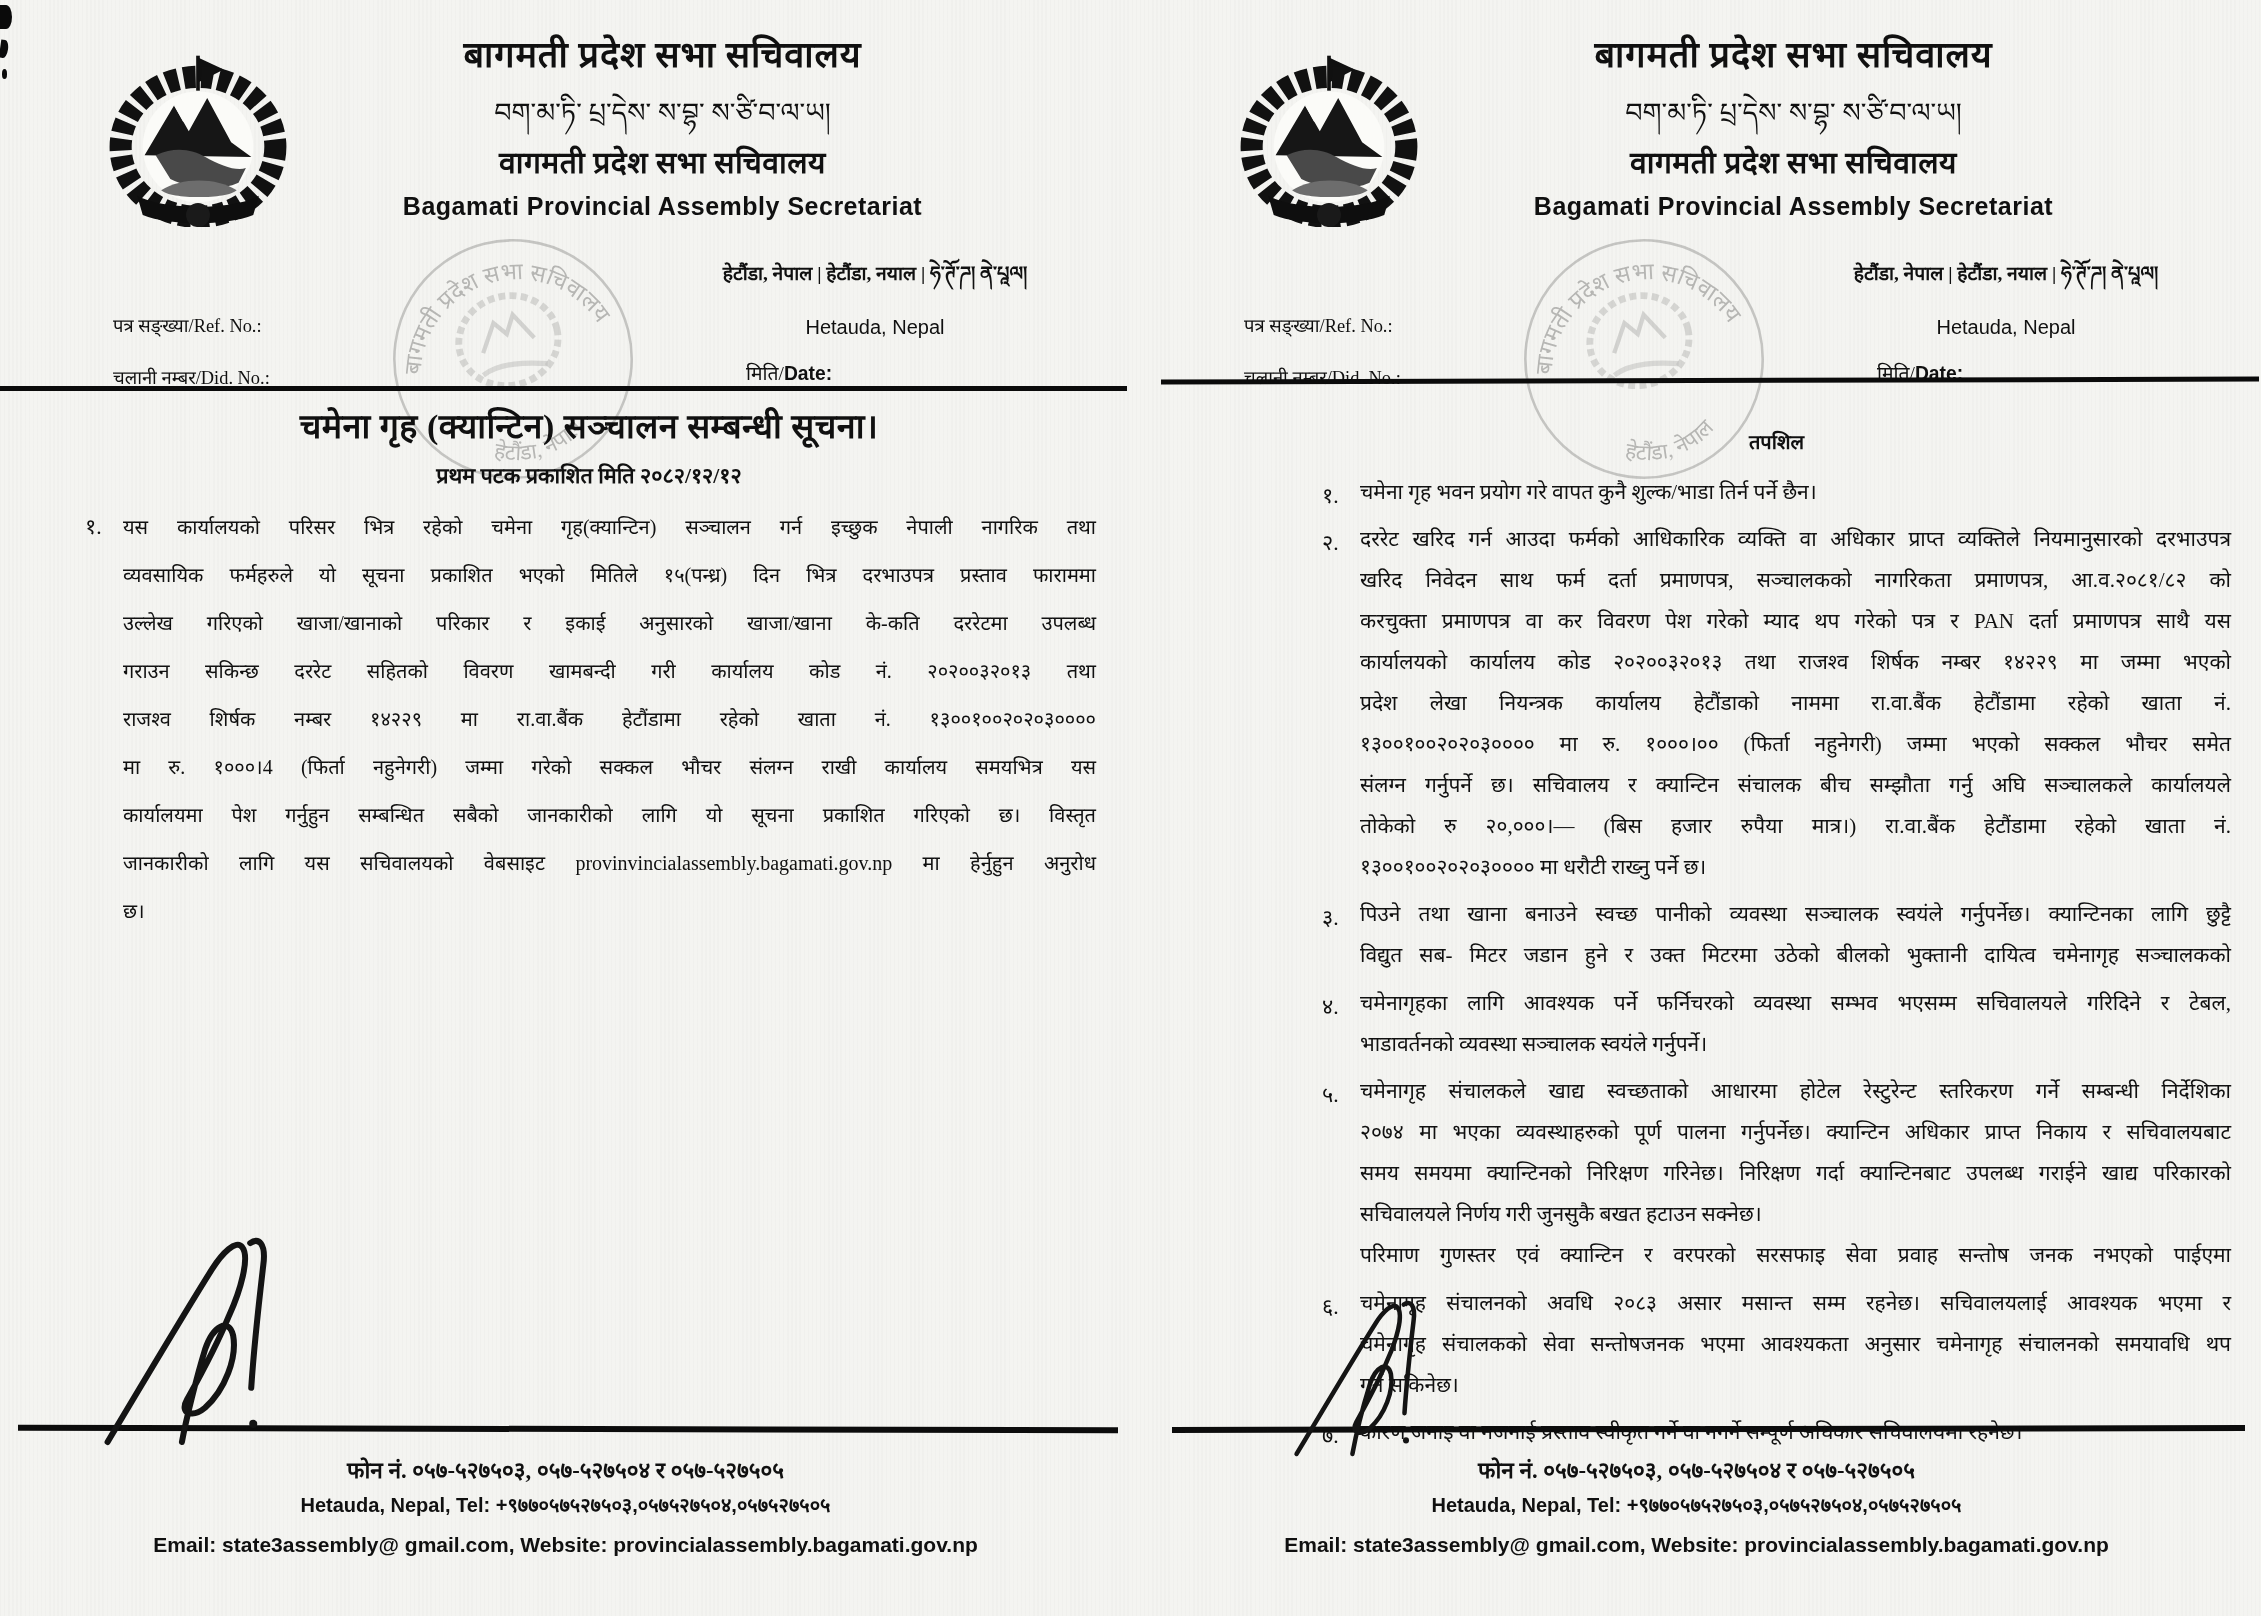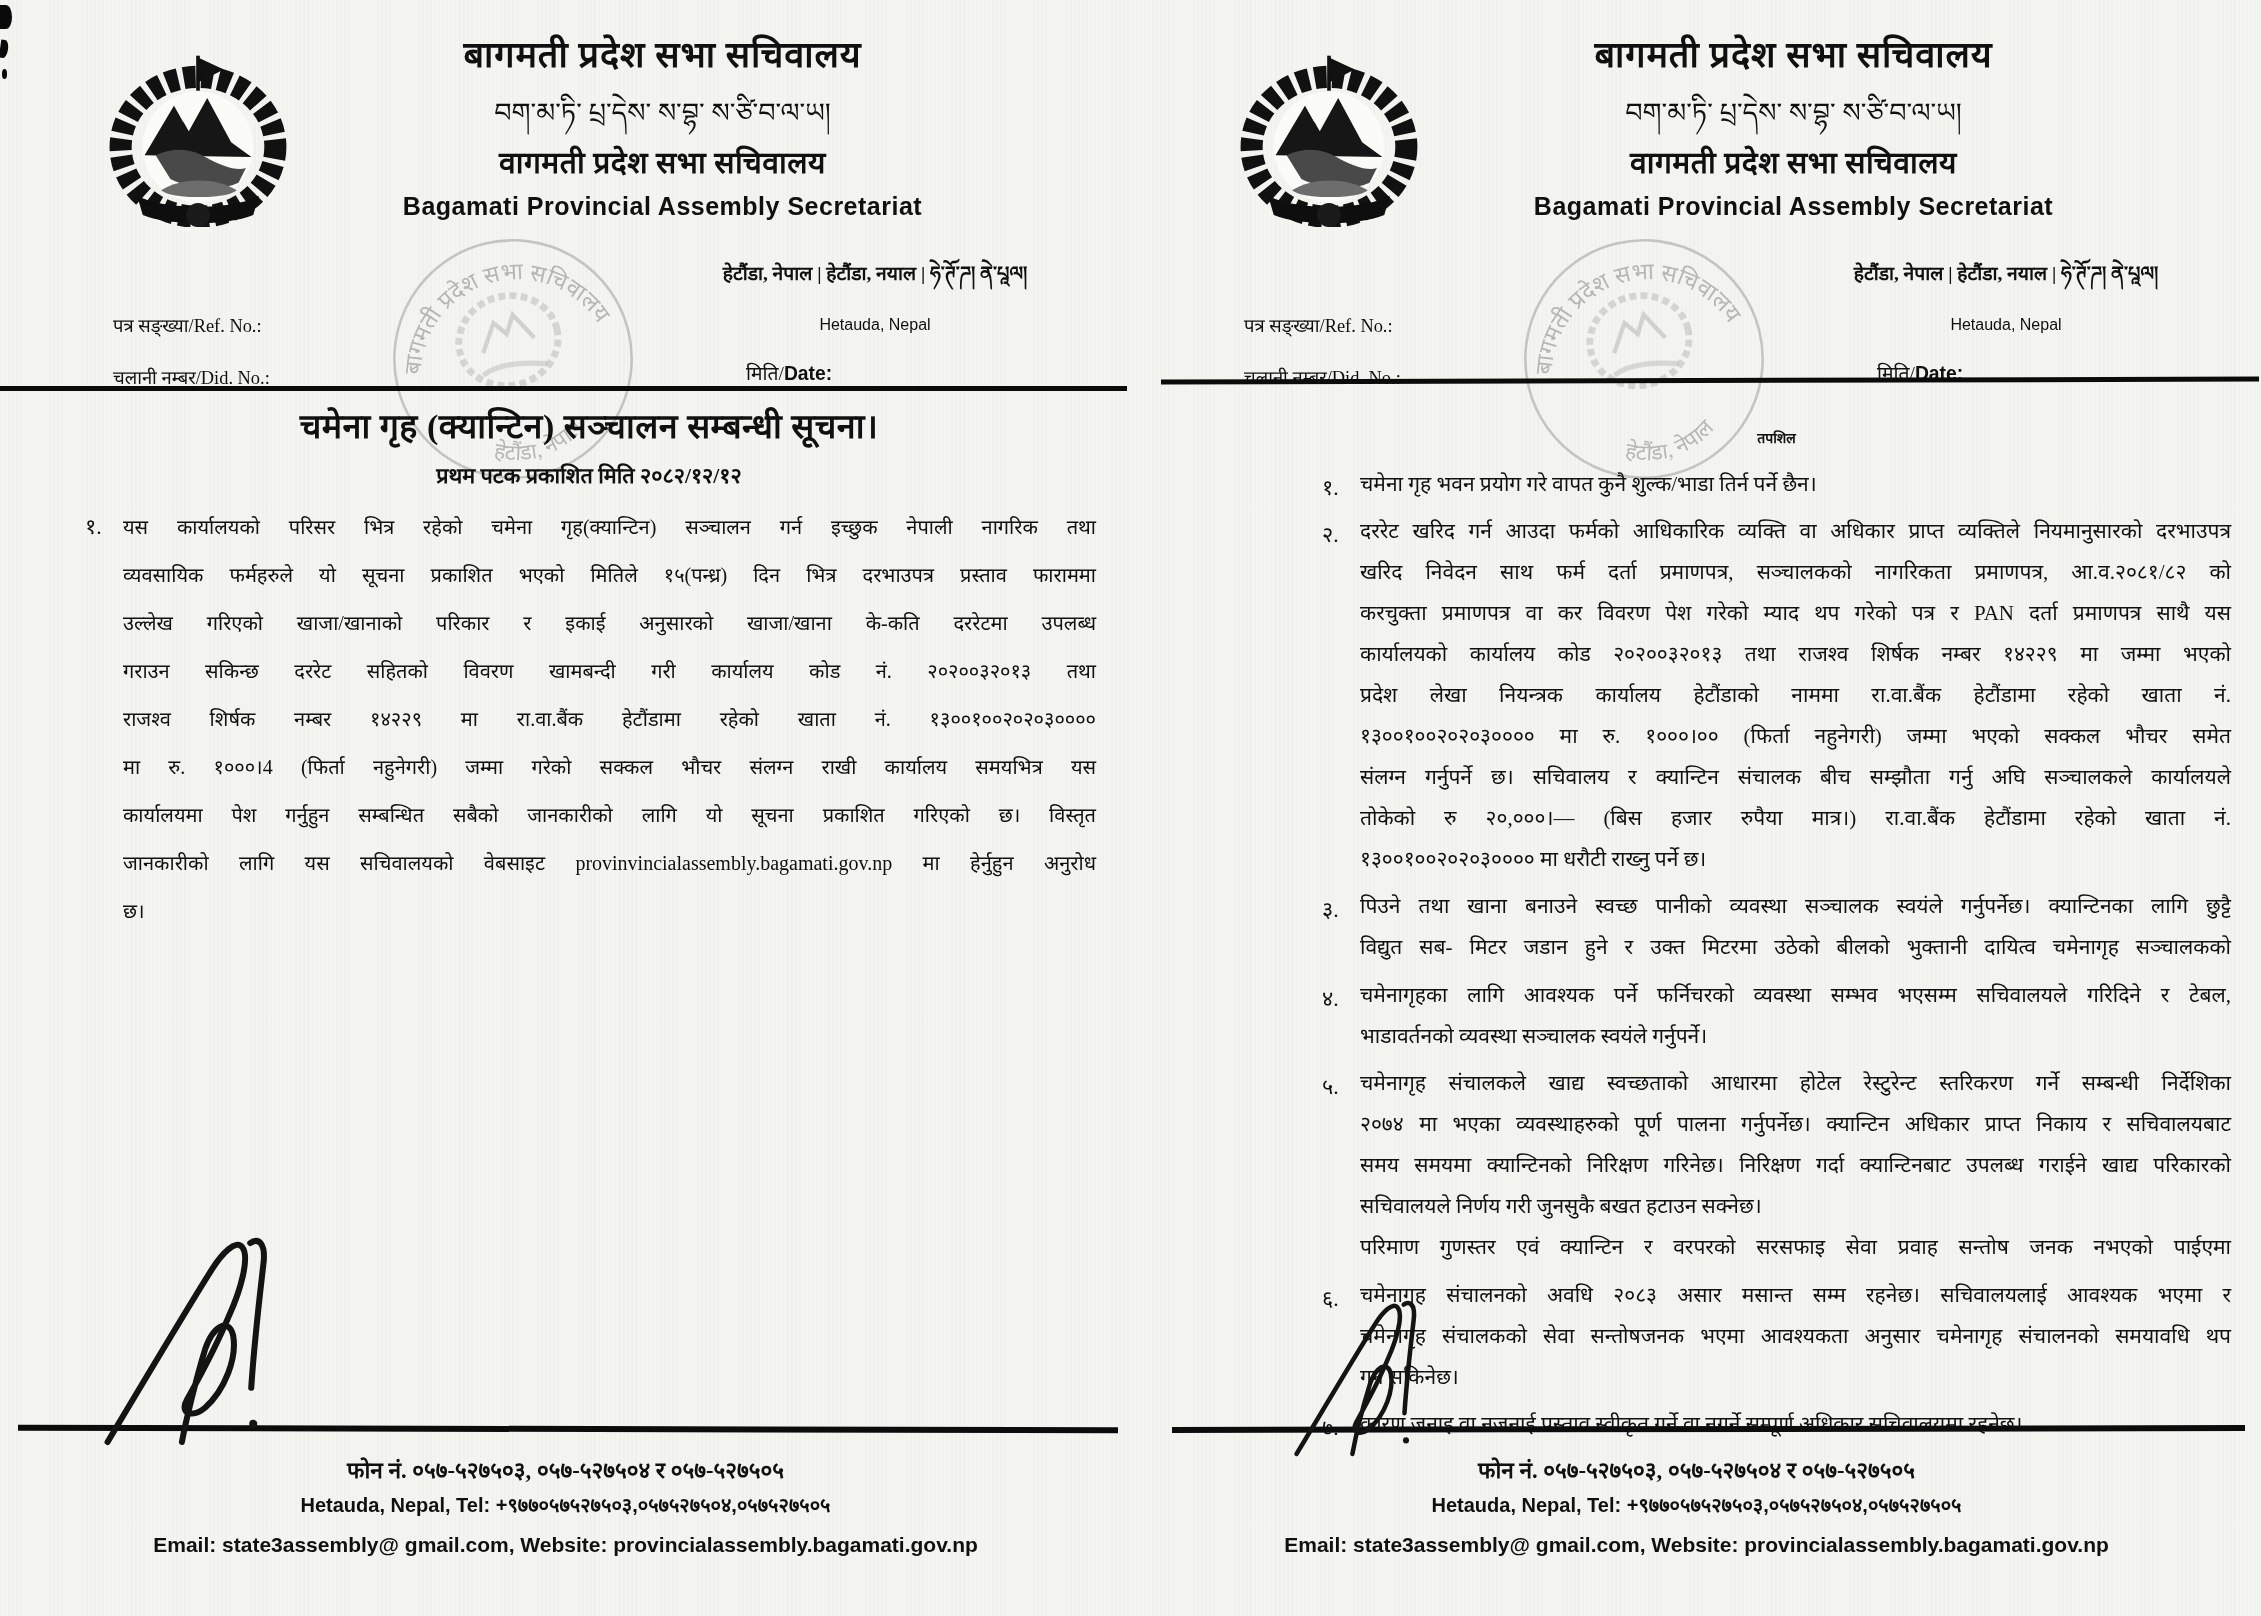--- a/index.html
+++ b/index.html
@@ -18,41 +18,41 @@
 
   
   .emblem { position:absolute; left:92px; top:52px; width:212px; height:175px; }
   .hdr-text { position:absolute; left:239px; top:37px; width:847px; text-align:center; }
   .org-nep { font-size:36px; font-weight:600; letter-spacing:0.9px; line-height:1.0; }
   .org-tib { font-size:27px; font-weight:500; margin-top:27px; line-height:1.0; }
   .org-new { font-size:30px; font-weight:800; margin-top:21px; line-height:1.0; letter-spacing:0.5px; }
   .org-eng { font-family:"Liberation Sans", sans-serif; font-size:25px; font-weight:bold; margin-top:14px; letter-spacing:0.5px; }
   .addr-block { position:absolute; left:645px; top:252px; width:460px; text-align:center; }
   .addr-multi { font-size:19.3px; font-weight:600; }
-  .addr-en { font-family:"Liberation Sans", sans-serif; font-size:16px; margin-top:10px; }
+  .addr-en { font-family:"Liberation Sans", sans-serif; font-size:20px; margin-top:10px; }
   .ref-line  { position:absolute; left:113px; top:312px;  font-size:18.4px; }
   .did-line  { position:absolute; left:113px; top:364px;  font-size:18.4px; }
   .date-line { position:absolute; left:746px; top:359px; font-size:19.3px; }
   .date-line b { font-family:"Liberation Sans", sans-serif; }
   .hdr-rule { position:absolute; height:5px; background:#0b0b0b; z-index:3; }
   #page-left  .hdr-rule { left:0;   top:386px; width:1127px; }
   #page-right .hdr-rule { left:29.5px; top:378px; width:1098px; transform:rotate(-0.15deg); }
 
   
   .stamp { position:absolute; left:384px; top:230px; width:258px; height:258px;
            opacity:.55; mix-blend-mode:multiply; transform:rotate(-14deg); z-index:1; }
 
   
   .notice-title { position:absolute; left:85px; top:402px; width:1008px; text-align:center;
                   font-size:34px; font-weight:700; letter-spacing:0.5px; }
   .notice-subtitle { position:absolute; left:85px; top:460px; width:1008px; text-align:center;
                      font-size:21.6px; font-weight:700; }
   .para-block { position:absolute; left:85px; top:503px; width:1011px; }
   .list-block { position:absolute; left:191px; top:428px;  width:909px; }
-  .section-heading { text-align:center; font-size:14px; font-weight:600; margin-bottom:16.6px; }
+  .section-heading { text-align:center; font-size:20px; font-weight:600; margin-bottom:16.6px; }
   .list-item { position:relative; padding-left:38px; margin-bottom:6.4px; }
   .list-item .num { position:absolute; left:0; top:0; font-size:21.6px; line-height:48px; }
   .para-block .list-item .num { line-height:48px; }
   .jline { font-size:20px; line-height:48px; text-align:justify; text-align-last:justify; white-space:normal; }
   .list-block .jline { font-size:21px; line-height:41px; }
   .jline.last { text-align:justify; text-align-last:left; }
 
   
   .signature { position:absolute; z-index:4; }
   #page-left  .signature { left:92px; top:1229px; width:216px; height:221px; }

